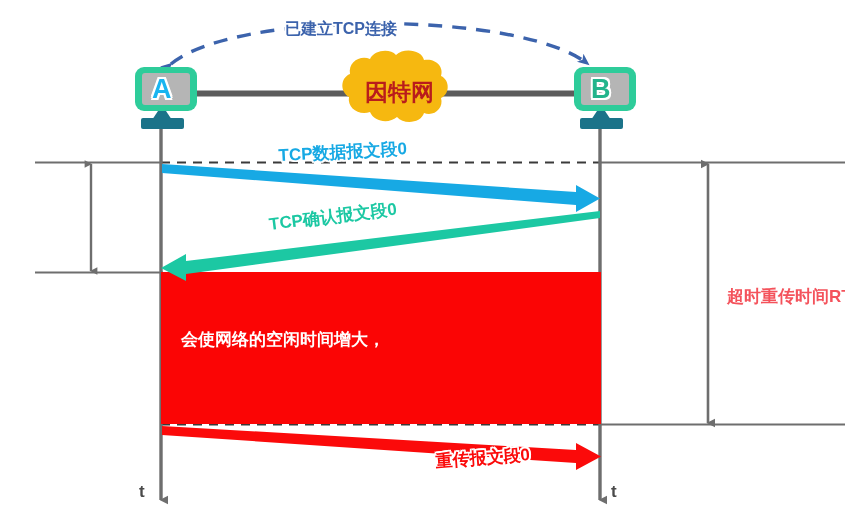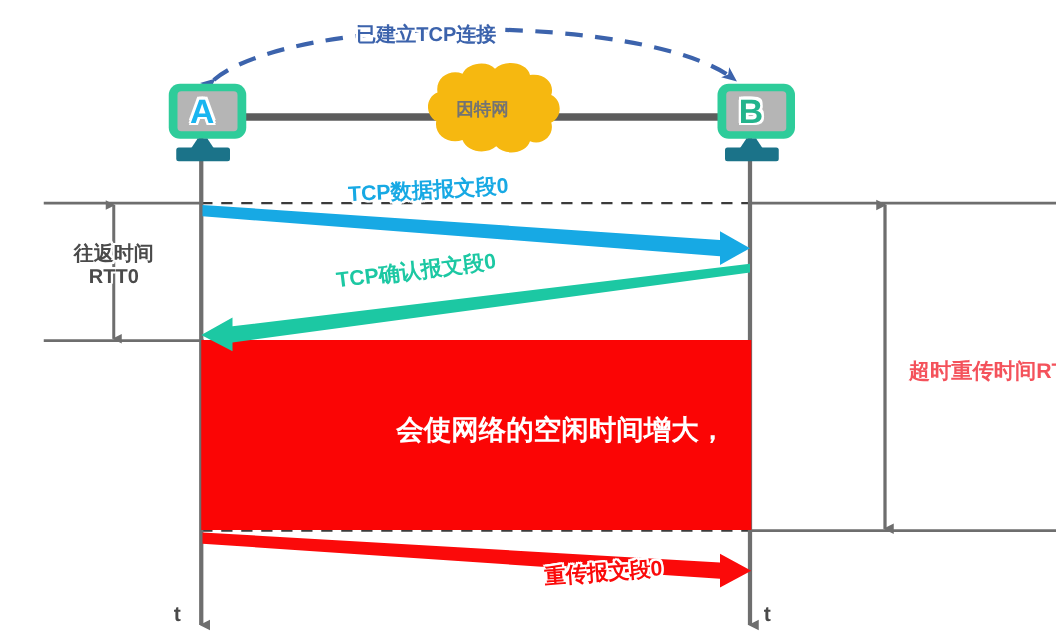--- a/index.html
+++ b/index.html
@@ -51,23 +51,23 @@
                 -1.6px 0 0 #fff, 1.6px 0 0 #fff;
   }
   .lbl-rto{
     color:#F4525B;font-size:17px;
     text-shadow:-1.6px -1.6px 0 #fff, 1.6px -1.6px 0 #fff,
                 -1.6px 1.6px 0 #fff, 1.6px 1.6px 0 #fff,
                  0 -1.8px 0 #fff, 0 1.8px 0 #fff,
                 -1.8px 0 0 #fff, 1.8px 0 0 #fff;
   }
   .lbl-box{
-    color:#ffffff;font-size:22px;text-align:right;line-height:1.55;
+    color:#ffffff;font-size:17px;text-align:left;line-height:1.55;
   }
-  .lbl-cloud{color:#737373;font-size:14px;}
+  .lbl-cloud{color:#b91c1c;font-size:23px;}
   .lbl-t{color:#4A4A4A;font-size:17px;}
   .host-letter{
     position:absolute;font-size:27px;font-weight:bold;
     text-shadow:-1.7px -1.7px 0 #fff, 1.7px -1.7px 0 #fff,
                 -1.7px 1.7px 0 #fff, 1.7px 1.7px 0 #fff,
                  0 -1.9px 0 #fff, 0 1.9px 0 #fff,
                 -1.9px 0 0 #fff, 1.9px 0 0 #fff;
   }
 </style>
 </head>
@@ -159,24 +159,20 @@
   <div class="host-letter" style="left:152px;top:62px;color:#19B5F0;">A</div>
 
   <div class="host-letter" style="left:591px;top:62px;color:#23B48C;">B</div>
 
   <div class="lbl lbl-cloud" style="left:365px;top:68px;">因特网</div>
 
   <div class="lbl lbl-data" style="left:278px;top:134px;">TCP数据报文段0</div>
 
   <div class="lbl lbl-ack" style="left:268px;top:203px;">TCP确认报文段0</div>
 
-  <div class="lbl lbl-rtt" style="left:36px;top:183px;width:110px;">
-    <div>往返时间</div>
-    <div>RTT0</div>
-  </div>
 
   <div class="lbl lbl-rto" style="left:727px;top:275px;">超时重传时间RTO</div>
 
   <div class="lbl lbl-box" style="left:181px;top:315px;width:400px;">
     <div>会使网络的空闲时间增大，</div>
   </div>
 
   <div class="lbl lbl-retx" style="left:435px;top:440px;">重传报文段0</div>
 
   <div class="lbl lbl-t" style="left:139px;top:470px;">t</div>

